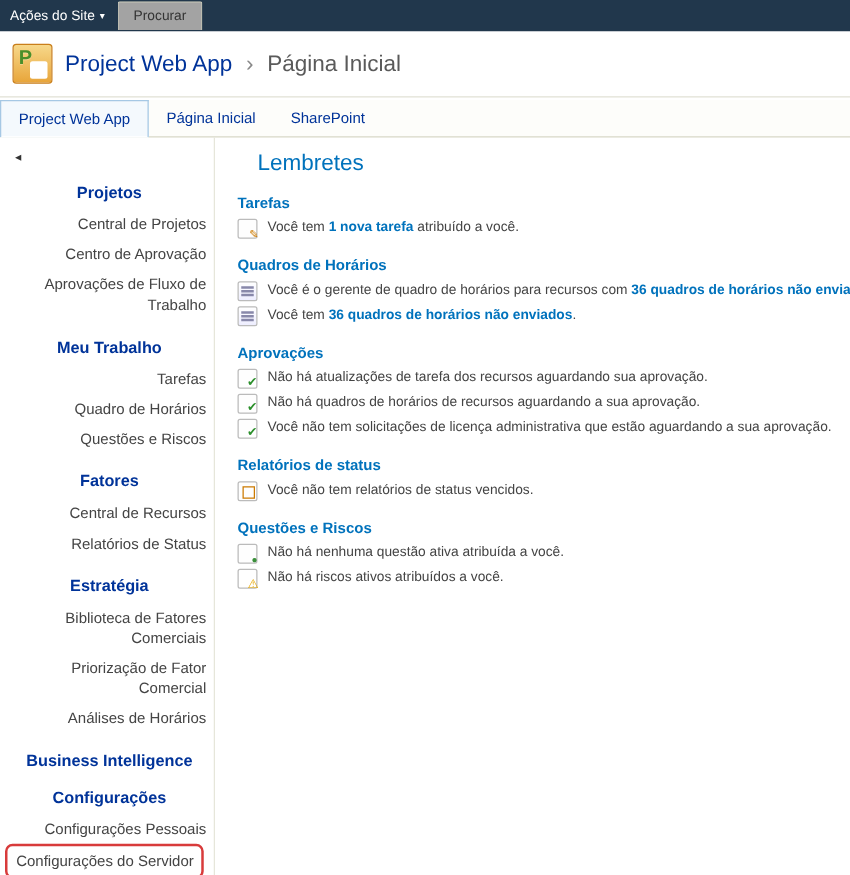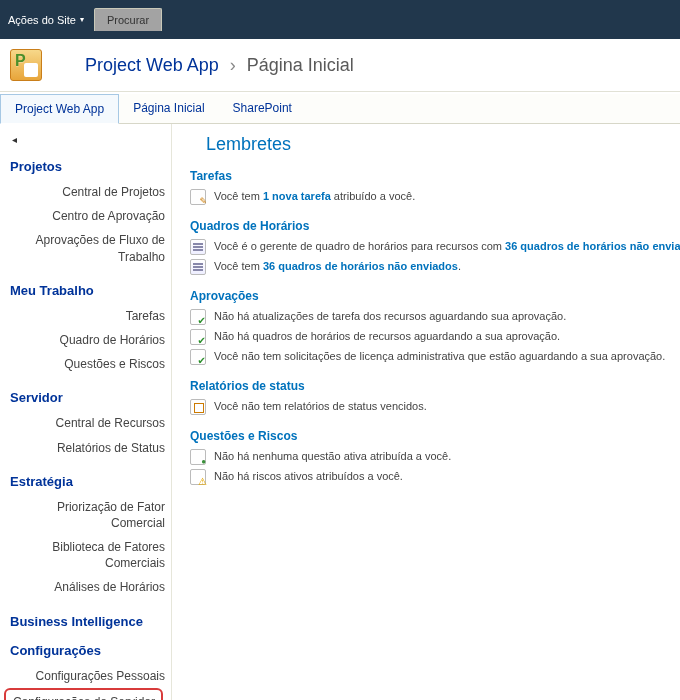--- a/index.html
+++ b/index.html
@@ -1,41 +1,41 @@
 <!DOCTYPE html>
 <html><head>
 <meta charset="utf-8">
 <style>
   * { box-sizing: border-box; margin: 0; padding: 0; }
   body { font-family: Tahoma, "Segoe UI", Arial, sans-serif; font-size: 12px; color: #444; background: #fff; width: 680px; }
-  .ribbon-shell { background: #21374c; display: flex; align-items: center; height: 39px; }
+  .ribbon-shell { background: #21374c; display: flex; align-items: center; height: 25px; }
   .ribbon-shell .site-actions { color: #fff; padding: 0 8px; font-size: 11px; display: flex; align-items: center; gap: 4px; }
   .ribbon-shell .site-actions .caret { font-size: 8px; }
   .ribbon-tab { background: #a3a3a3; border: 1px solid #c9c9b9; border-bottom: none; padding: 5px 12px; font-size: 11px; color: #333; border-radius: 2px 2px 0 0; margin-left: 2px; }
   
   
-  .title-area { display: flex; align-items: center; padding: 10px 12px 10px 10px; border-bottom: 1px solid #e1e1d5; gap: 33px; }
+  .title-area { display: flex; align-items: center; padding: 10px 12px 10px 10px; border-bottom: 1px solid #e1e1d5; }
   .title-icon { width: 32px; height: 32px; background: linear-gradient(#f7d88a, #e8a53a); border: 1px solid #c97e1a; border-radius: 3px; display: flex; align-items: center; justify-content: center; color: #7a4; font-weight: bold; margin-right: 10px; position: relative; }
   .title-icon::before { content: "P"; color: #2d5; font-size: 16px; font-weight: bold; text-shadow: 0 1px 0 #fff4; position: absolute; left: 4px; top: 2px; color:#4a8f2a; }
   .title-icon::after { content: ""; position: absolute; right: 3px; bottom: 3px; width: 14px; height: 14px; background: #fff; border-radius: 2px; }
   .title-text { font-size: 18px; }
   .title-text .app { color: #003399; cursor: pointer; }
   .title-text .sep { color: #888; margin: 0 6px; }
   .title-text .page { color: #5a5a5a; }
   
   
   .topnav { display: flex; border-bottom: 1px solid #d7d7c8; background: #fdfdfa; margin-top:2px;}
   .topnav a { display: inline-block; padding: 7px 14px; color: #003399; font-size: 12px; text-decoration: none; }
   .topnav a.selected { border: 1px solid #a6c8e4; border-bottom: 1px solid #fff; background: #f4f9fd; margin-bottom: -1px; color:#003399; }
   
   
   .layout { display: flex; }
   .leftnav { width: 172px; border-right: 1px solid #e6e6da; padding: 8px 6px 20px 10px; }
   .leftnav .back { font-size: 10px; color: #333; padding: 2px 0 8px 2px; cursor: pointer; }
-  .leftnav h3 { color: #003399; font-size: 13px; font-weight: bold; margin: 14px 0 6px; cursor: pointer; }
+  .leftnav h3 { color: #003399; font-size: 13px; font-weight: bold; margin: 14px 0 6px; cursor: pointer; text-align: center; }
   .leftnav h3:first-of-type { margin-top: 6px; }
   .leftnav .navlink { color: #444; font-size: 12px; padding: 4px 0; cursor: pointer; line-height: 1.35; text-align: right; }
   .leftnav .navlink.highlight { border: 2px solid #d83b3b; border-radius: 6px; padding: 4px 6px; margin-left: -6px; margin-right: 2px; }
   
   .content { flex: 1; padding: 10px 14px 20px 18px; overflow: hidden; }
   .content h2 { color: #0072bc; font-size: 18px; font-weight: normal; margin-bottom: 14px; margin-left: 16px; }
   .section-title { color: #0072bc; font-size: 12px; font-weight: bold; margin: 12px 0 4px; cursor: pointer; }
   .section-title:first-of-type { margin-top: 0; }
   .line { display: flex; align-items: flex-start; gap: 8px; padding: 2px 0; font-size: 11px; color: #444; }
   .line .icon { width: 16px; height: 16px; flex-shrink: 0; display: inline-flex; align-items: center; justify-content: center; font-size: 12px; }
@@ -84,26 +84,26 @@
     <div class="back">◂</div>
     <div id="leftnav-groups">
         <h3>Projetos</h3>
         <div class="navlink">Central de Projetos</div>
         <div class="navlink">Centro de Aprovação</div>
         <div class="navlink">Aprovações de Fluxo de Trabalho</div>
         <h3>Meu Trabalho</h3>
         <div class="navlink">Tarefas</div>
         <div class="navlink">Quadro de Horários</div>
         <div class="navlink">Questões e Riscos</div>
-        <h3>Servidor</h3>
+        <h3>Fatores</h3>
         <div class="navlink">Central de Recursos</div>
         <div class="navlink">Relatórios de Status</div>
         <h3>Estratégia</h3>
+        <div class="navlink">Biblioteca de Fatores Comerciais</div>
         <div class="navlink">Priorização de Fator Comercial</div>
-        <div class="navlink">Biblioteca de Fatores Comerciais</div>
         <div class="navlink">Análises de Horários</div>
         <h3>Business Intelligence</h3>
         <h3>Configurações</h3>
         <div class="navlink">Configurações Pessoais</div>
         <div class="navlink highlight">Configurações do Servidor</div>
       </div>
   </div>
   <div class="content">
     <h2>Lembretes</h2>
     <div id="sections">

